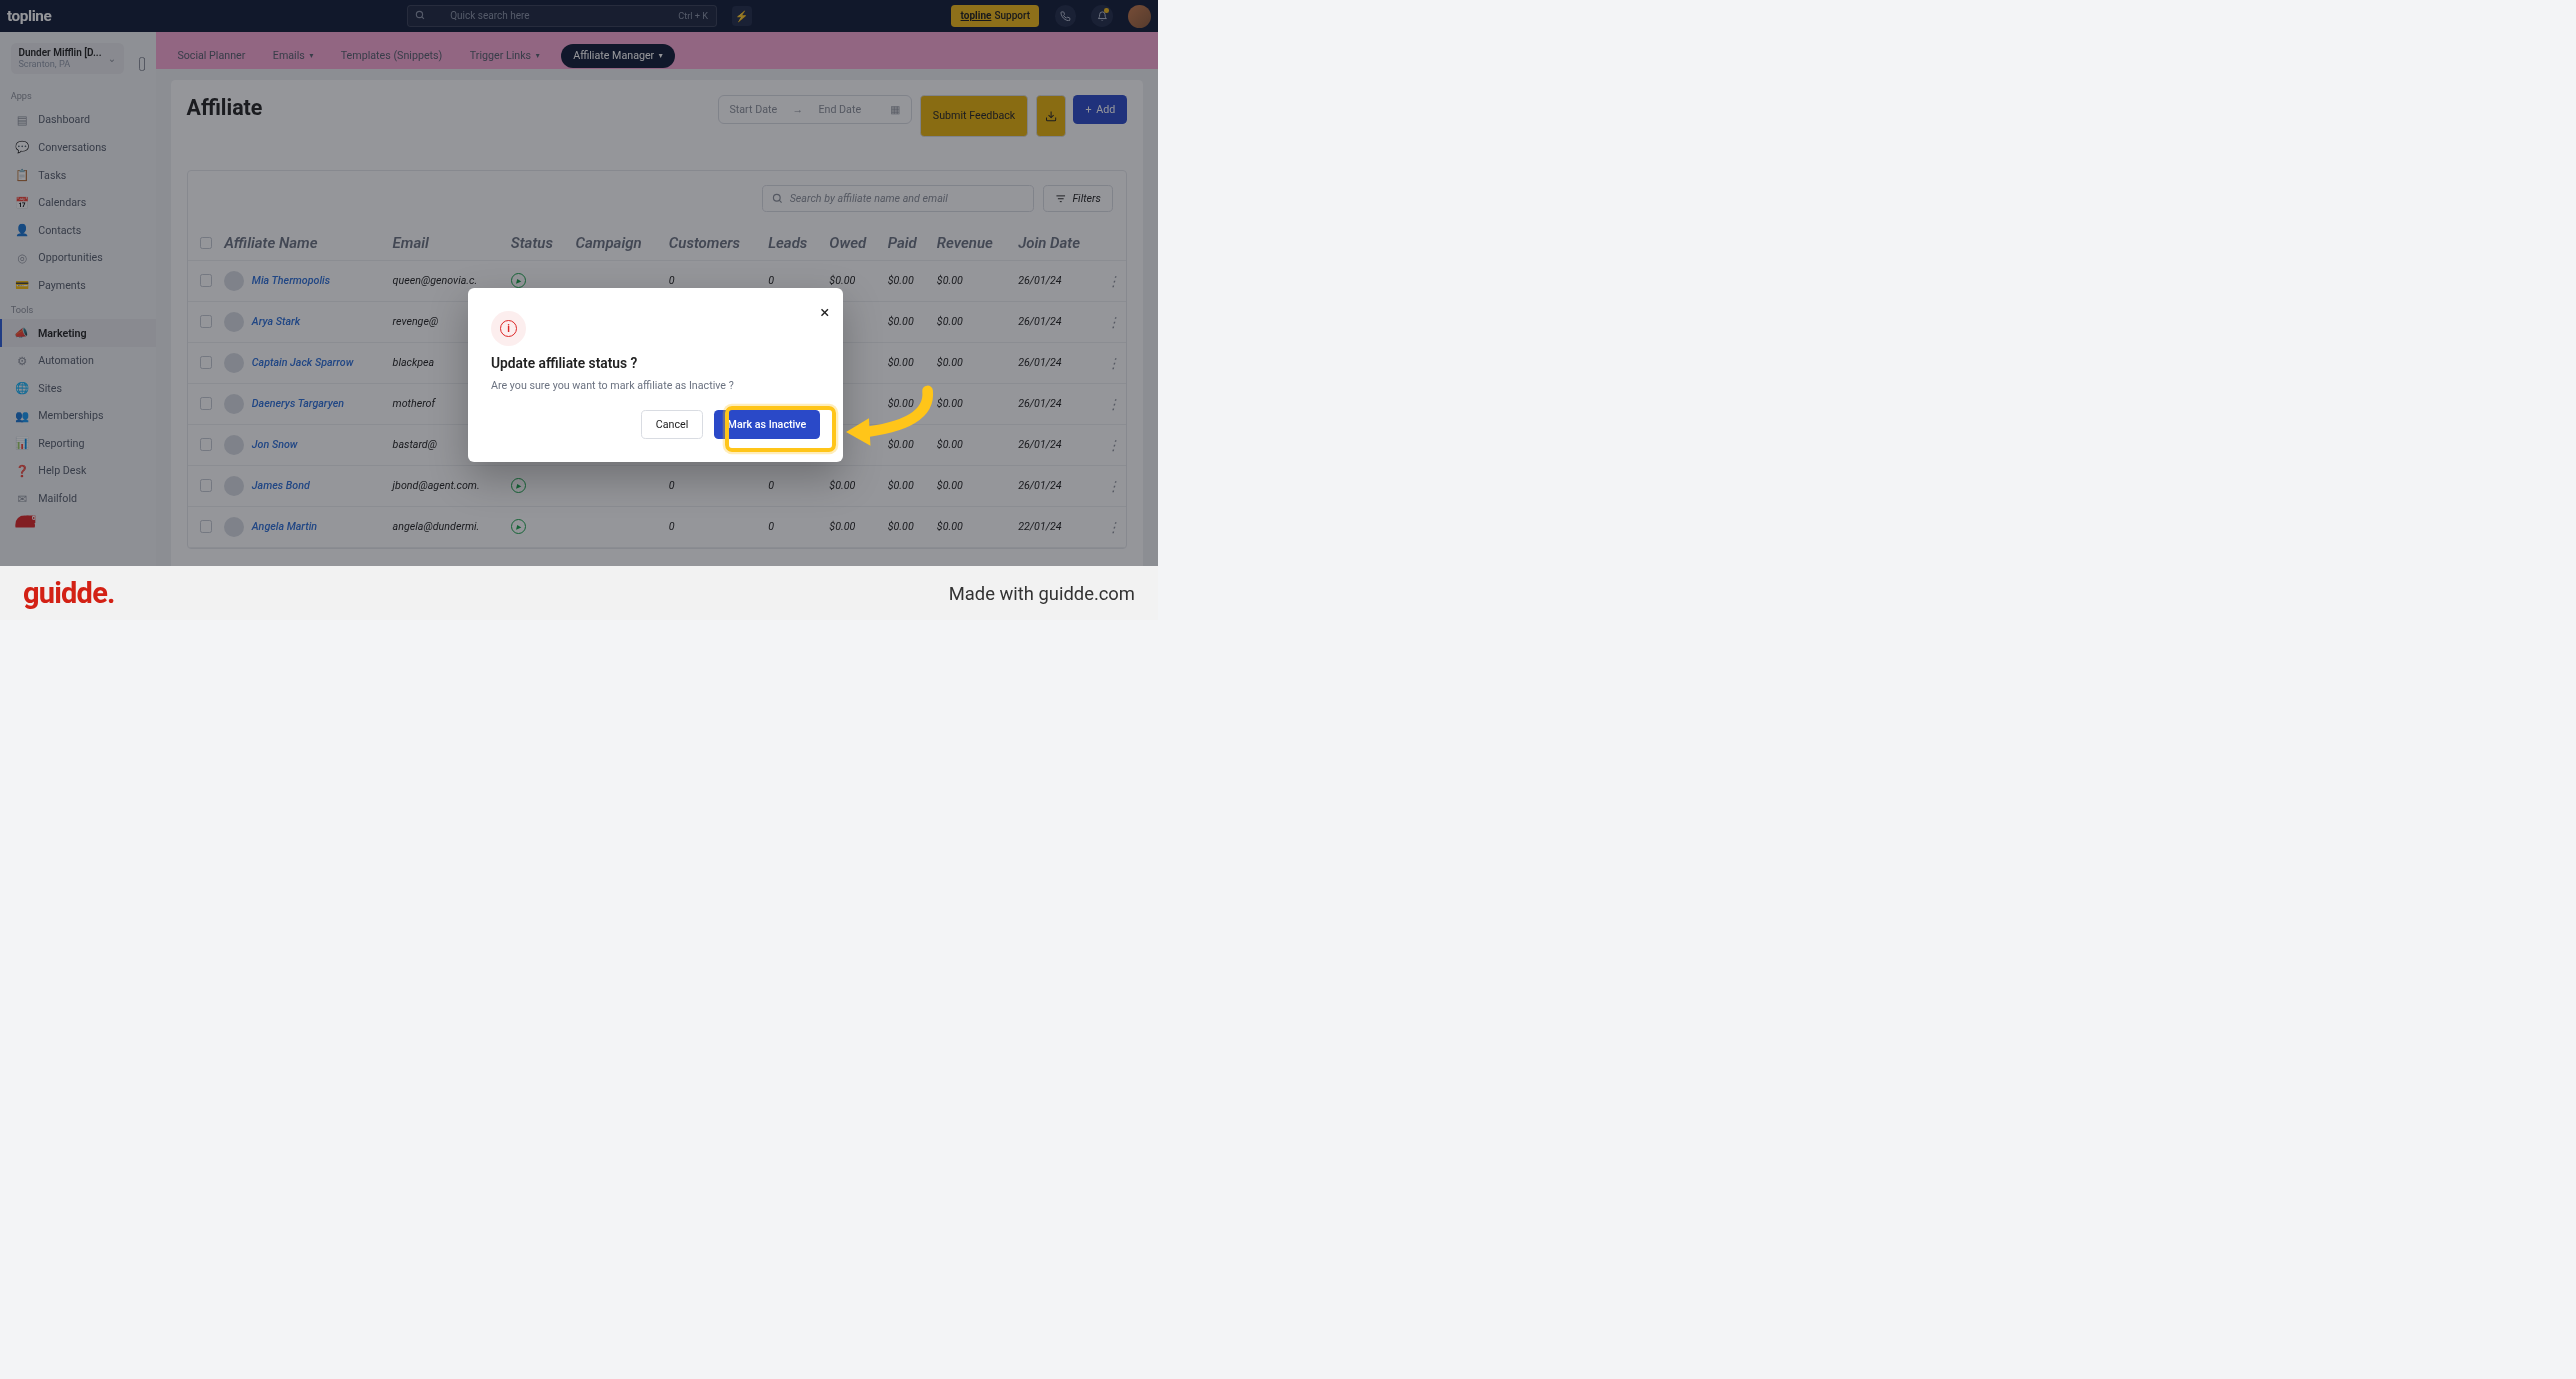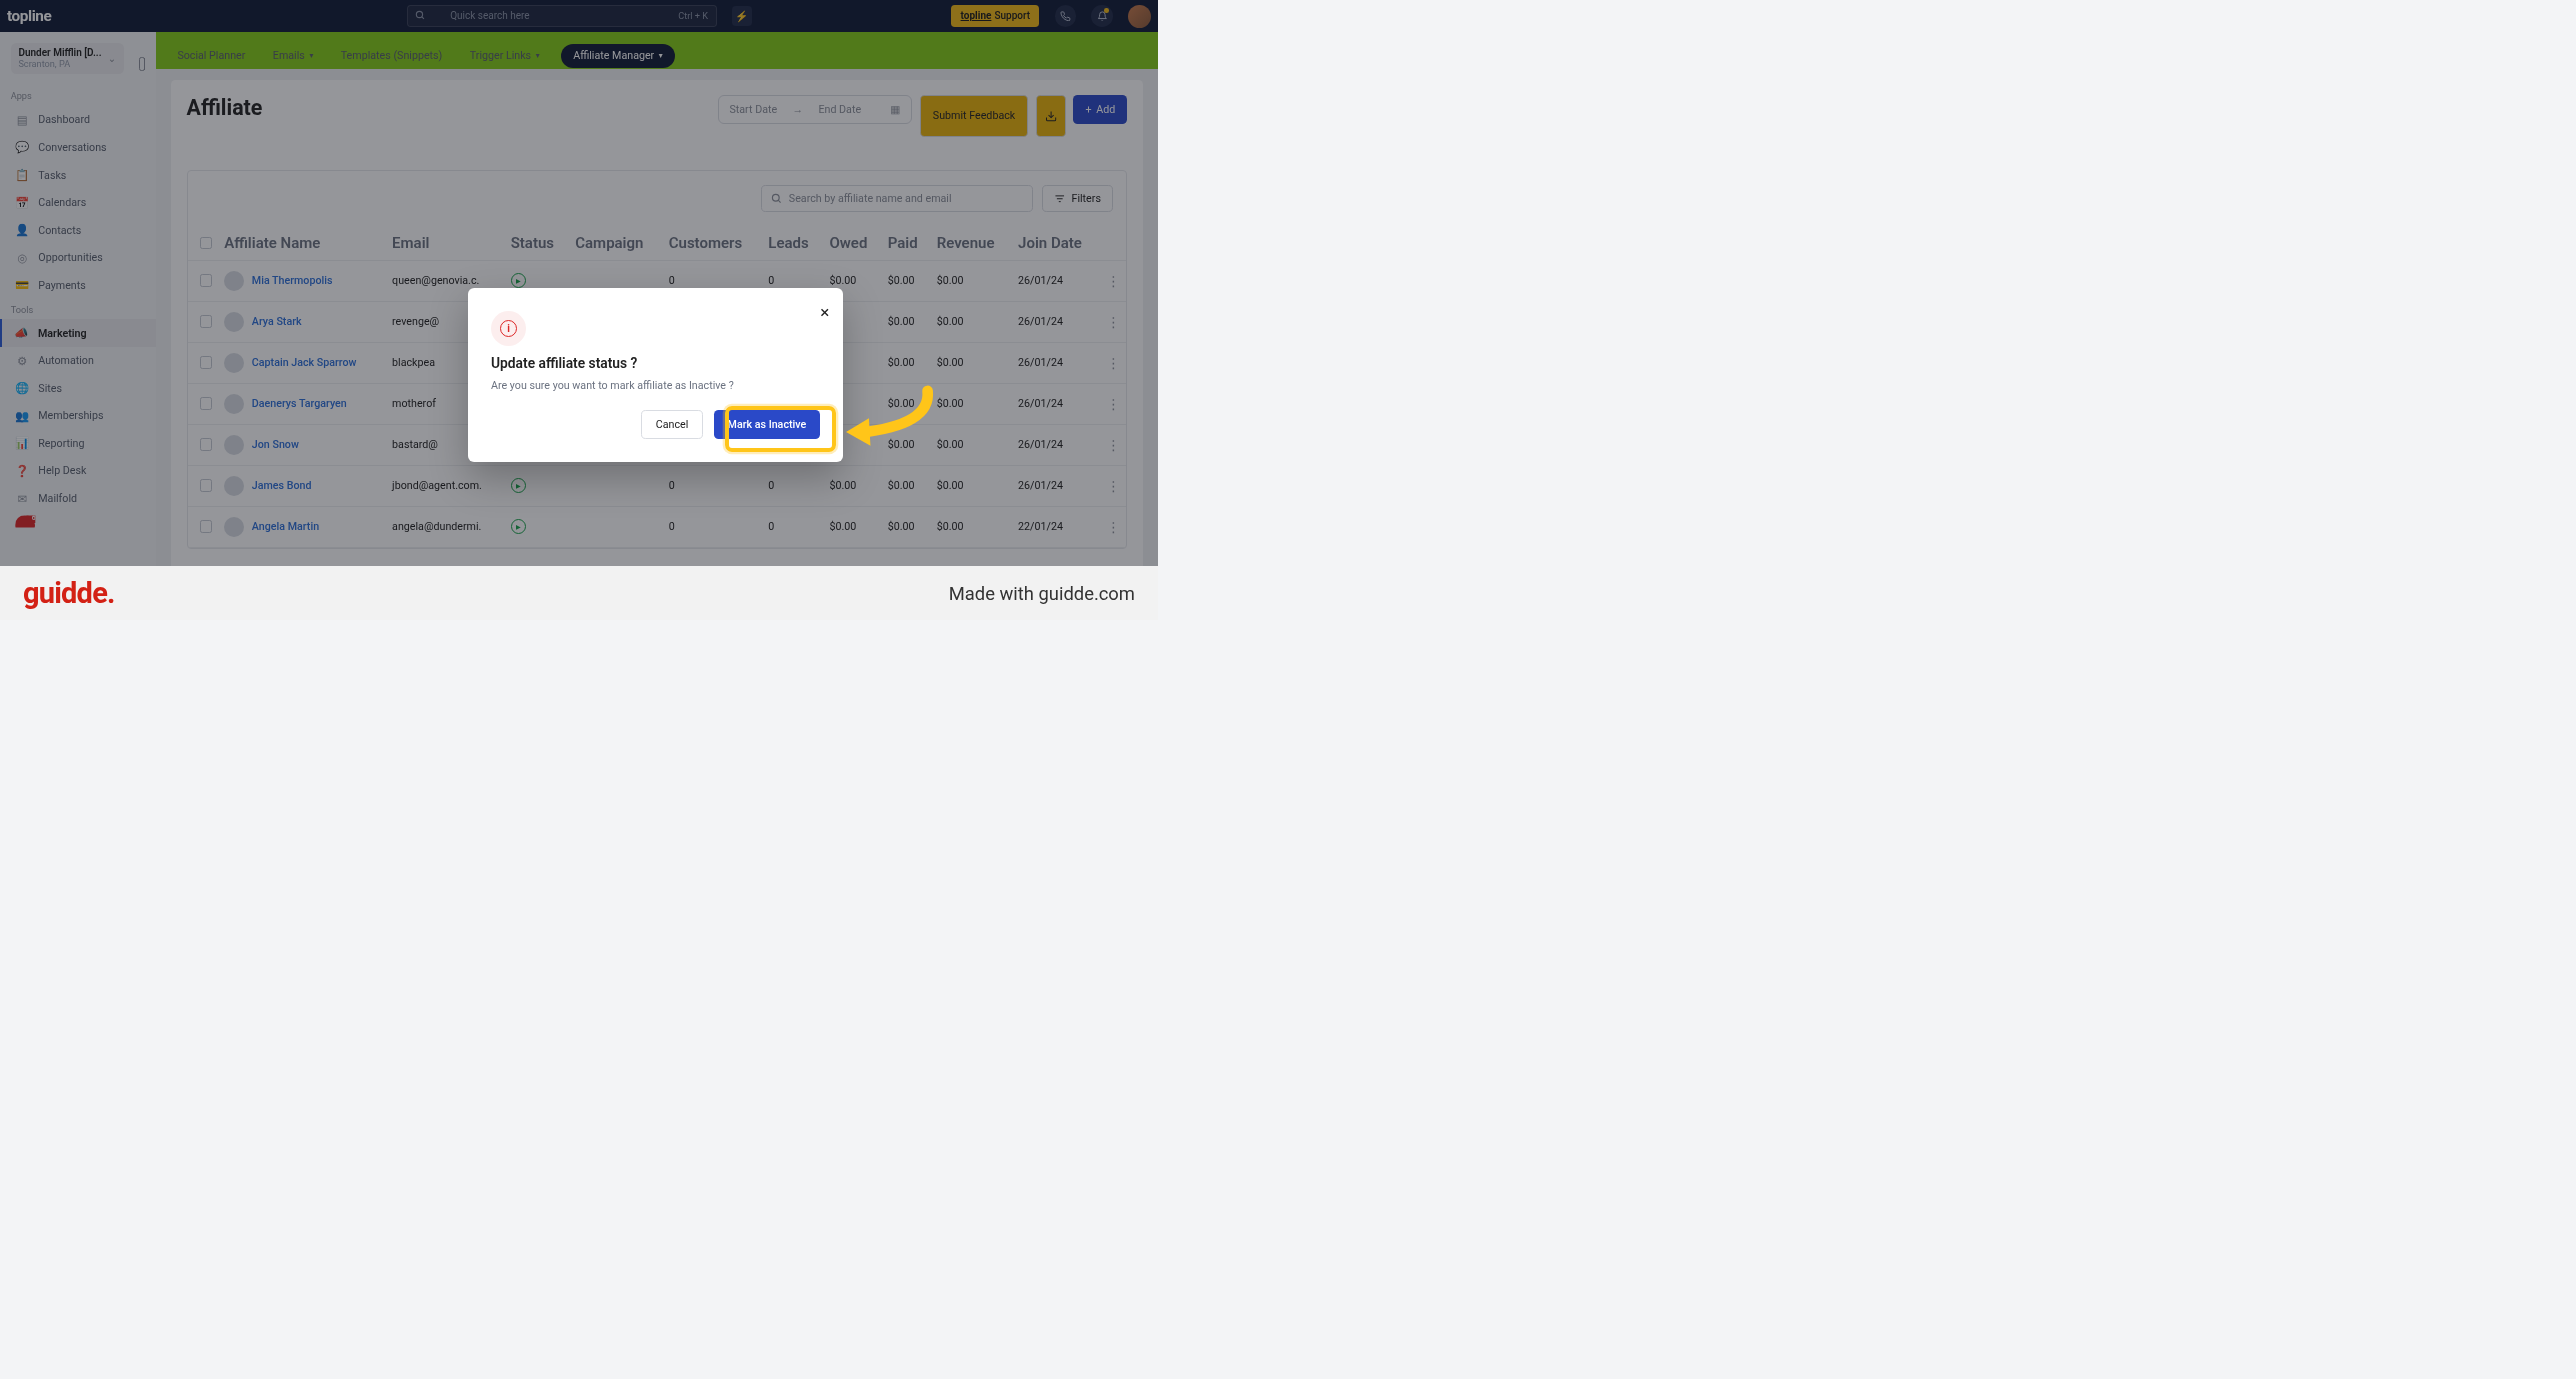--- a/index.html
+++ b/index.html
@@ -34,35 +34,35 @@
 
 .nav-item { display: flex; align-items: center; gap: 9.2px; padding: 6.9px 10.7px 6.9px 15.3px; font-size: 10.7px; color: #555d6b; cursor: pointer; }
 .nav-item.active { background: #e9eaed; border-left: 2.3px solid #2a5bd7; padding-left: 13px; font-weight: 600; color: #222; }
 .nav-icon { width: 13.8px; height: 13.8px; display: flex; align-items: center; justify-content: center; color: #8a8f99; font-size: 11.5px; flex-shrink: 0; }
 
 .nav-badge { position: relative; }
 .nav-badge::after { content: attr(data-count); position: absolute; top: -3.1px; right: -6.1px; background: #dc2626; color: #fff; font-size: 6.9px; font-weight: 700; border-radius: 765px; min-width: 10.7px; height: 10.7px; display: flex; align-items: center; justify-content: center; padding: 0 2.3px; }
 
 
 .main { flex: 1; background: #eff0f2; display: flex; flex-direction: column; }
-.tabs-row { height: 37px; padding: 10.7px 15.3px 0 15.3px; background: #84cc16; display: flex; align-items: center; gap: 15.3px; }
+.tabs-row { height: 37px; padding: 10.7px 15.3px 0 15.3px; background: #f9a8d4; display: flex; align-items: center; gap: 15.3px; }
 .tab { font-size: 10.7px; color: #555d6b; display: flex; align-items: center; gap: 4.6px; padding: 3.8px 6.1px; cursor: pointer; }
 .tab-pill { background: #101a35; color: #fff; border-radius: 765px; padding: 5.4px 12.2px; font-size: 10.7px; display: flex; align-items: center; gap: 4.6px; }
 .chev { font-size: 7.7px; }
 
 .content { flex: 1; background: #fff; margin: 10.7px 15.3px 0 15.3px; border-radius: 4.6px 4.6px 0 0; padding: 15.3px; overflow: hidden; }
 
 .page-header { display: flex; align-items: flex-start; gap: 7.7px; margin-bottom: 33px; }
 .page-title { font-size: 21.4px; font-weight: 700; color: #222; margin-right: auto; }
 .date-range { display: flex; align-items: center; height: 29px; border: 0.8px solid #d9dce2; border-radius: 6px; background: #fff; padding: 0 10.7px; gap: 15.3px; color: #8a8f99; font-size: 10.7px; }
 .dr-sep { color: #8a8f99; }
 .btn-outline { height: 42px; border: 0.8px solid #d9dce2; background: #eab308; border-radius: 4.6px; padding: 0 12.2px; display: flex; align-items: center; font-size: 10.7px; color: #222; gap: 6.1px; cursor: pointer; }
 .btn-primary { height: 29px; background: #2a49c8; color: #fff; border-radius: 4.6px; padding: 0 12.2px; display: flex; align-items: center; gap: 4.6px; font-size: 10.7px; cursor: pointer; }
 
-.list-card { border: 0.8px solid #e6e8ec; border-radius: 4px; }
+.list-card { border: 0.8px solid #e6e8ec; border-radius: 4px; font-style: italic; }
 .list-toolbar { display: flex; justify-content: flex-end; gap: 9.2px; padding: 13.8px; }
 .search-input { height: 27.6px; border: 0.8px solid #d9dce2; border-radius: 4.6px; padding: 0 9.2px; display: flex; align-items: center; gap: 6.1px; color: #8a8f99; font-size: 10.7px; width: 272px; }
 .filters-btn { height: 27.6px; border: 0.8px solid #d9dce2; border-radius: 4.6px; padding: 0 10.7px; display: flex; align-items: center; gap: 6.1px; font-size: 10.7px; color: #222; cursor: pointer; }
 
 table { width: 100%; border-collapse: collapse; font-size: 10.7px; }
 th { text-align: left; color: #6b7280; font-weight: 600; font-size: 15px; padding: 7.7px 6.1px; border-bottom: 0.8px solid #edeef1; }
 td { padding: 10px 6.1px; border-bottom: 0.8px solid #edeef1; color: #222; }
 th:first-child, td:first-child { width: 27.6px; padding-left: 12.2px; }
 .chk { width: 12.2px; height: 12.2px; border: 1.1px solid #c3c8d1; border-radius: 2.3px; }
 .name-cell { display: flex; align-items: center; gap: 7.7px; }

